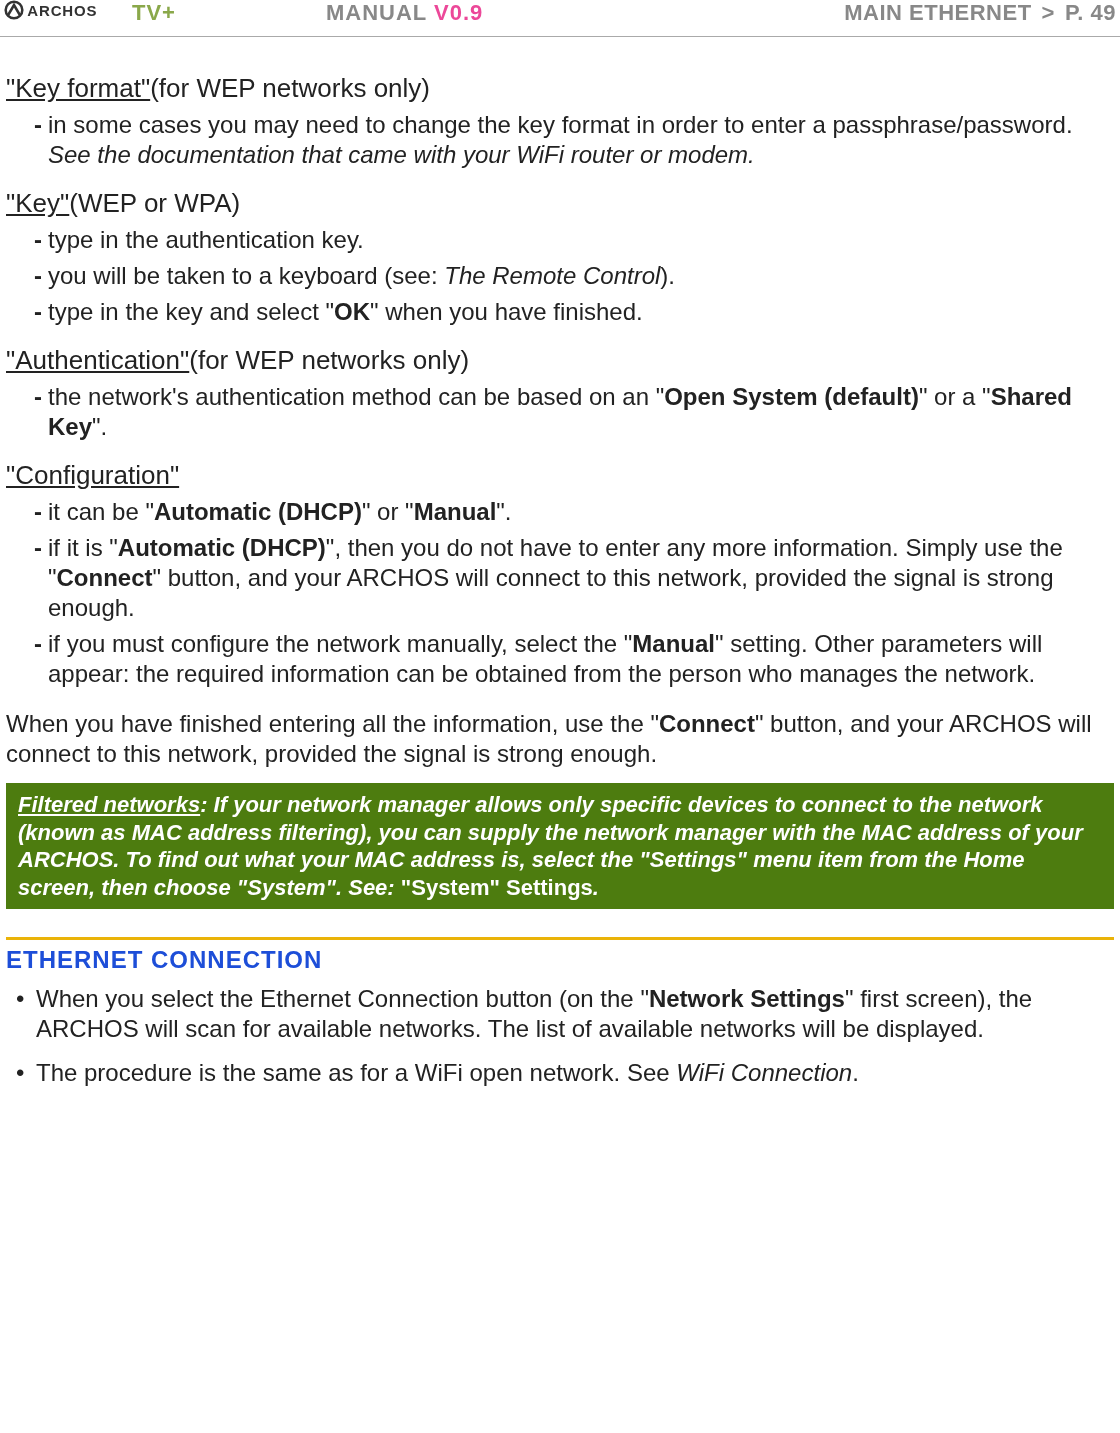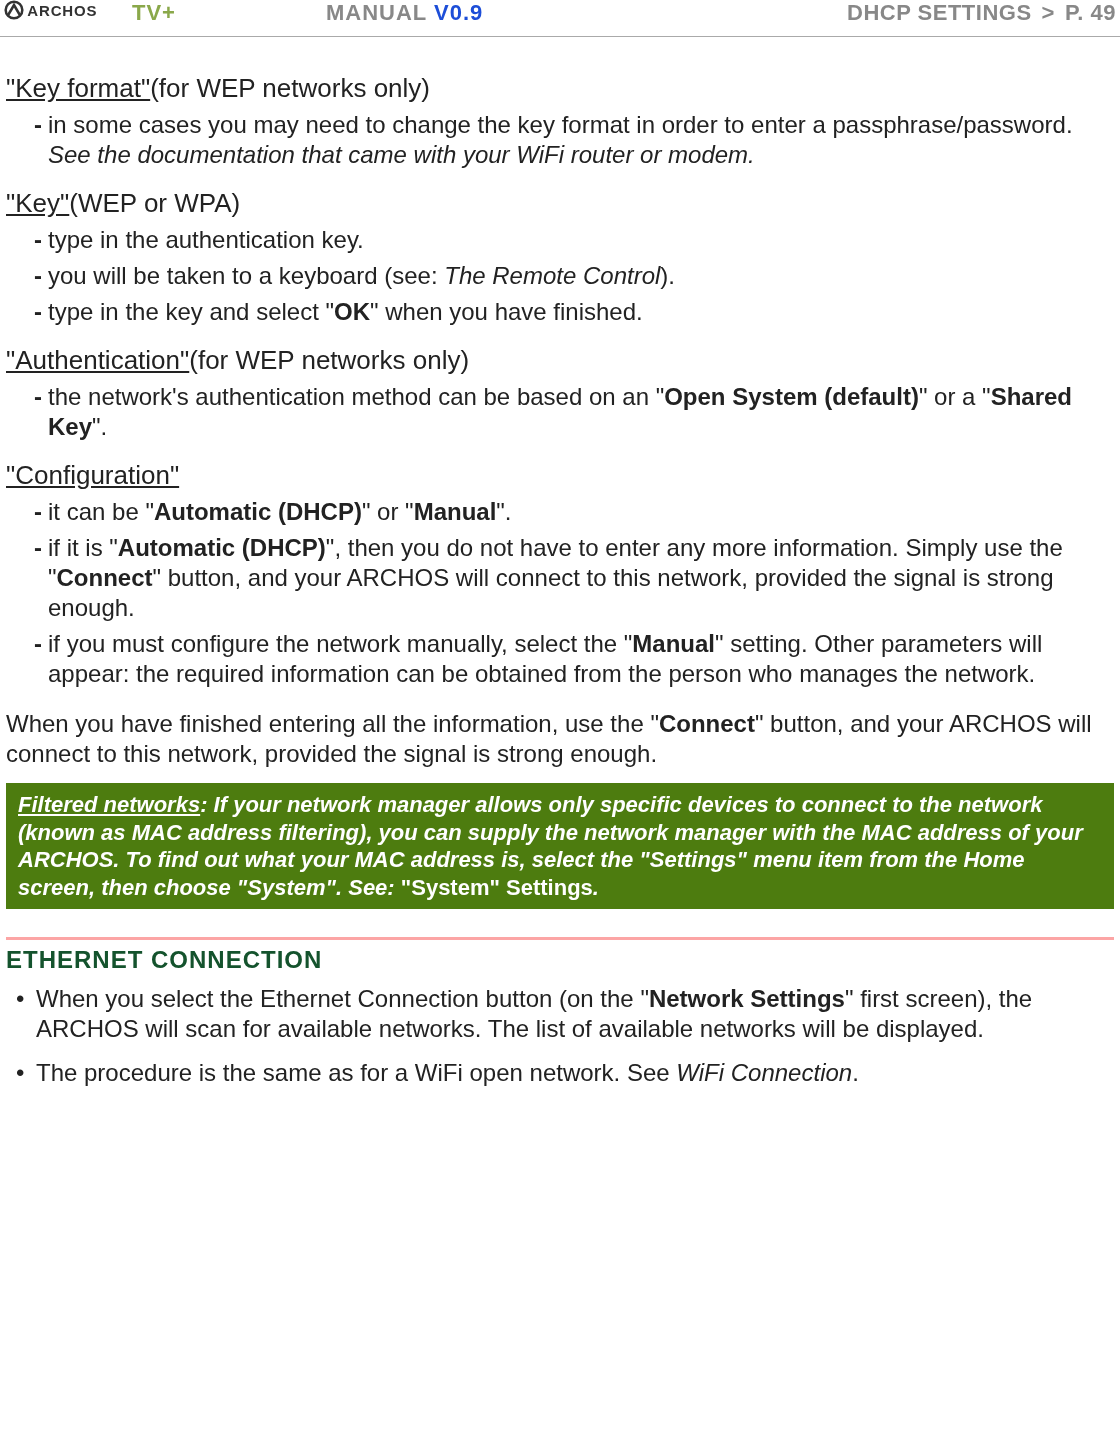--- a/index.html
+++ b/index.html
@@ -21,21 +21,21 @@
     font-weight: bold;
     font-size: 22px;
     letter-spacing: 0.5px;
   }
   .header .logo {
     height: 20px;
     margin-right: 6px;
   }
   .header .tvplus { color: #8aa84a; font-weight:900; letter-spacing:1px;margin-left:22px; }
   .header .manual { color:#888; margin-left: 150px; font-weight:900; letter-spacing:1px;}
-  .header .version { color:#1d4ed8; font-weight:900;}
+  .header .version { color:#ec4899; font-weight:900;}
   .header .spacer { flex:1; }
   .header .section { color:#888; font-weight:900; letter-spacing:0.5px;}
   .header .gt { color:#888; margin: 0 10px; font-weight:900;}
   .header .page { color:#888; font-weight:900;}
   .content { padding: 18px 6px 6px 6px; }
   .heading {
     text-decoration: underline;
     font-size: 26px;
     margin-top: 18px;
   }
@@ -76,45 +76,45 @@
     font-weight: bold;
     padding: 8px 12px;
     margin-top: 14px;
     font-family: Arial, sans-serif;
     font-size: 22px;
     line-height:1.25;
   }
   .callout .cu-title { text-decoration: underline; }
   .callout .cu-normal { font-style: normal; }
   .section-bar {
-    border-top: 3px solid #fca5a5;
+    border-top: 3px solid #eab308;
     margin-top: 28px;
     padding-top: 6px;
-    color: #14532d;
+    color: #1d4ed8;
     font-family: "Arial Narrow", Arial, sans-serif;
     font-weight: 900;
     font-size: 24px;
     letter-spacing: 1px;
   }
 </style>
 </head>
 <body>
 
 <div class="header">
   <svg class="logo" viewBox="0 0 120 24">
     <circle cx="12" cy="12" r="10" fill="none" stroke="#333" stroke-width="3"></circle>
     <path d="M5 18 L12 6 L19 18" fill="none" stroke="#333" stroke-width="3"></path>
     <text x="28" y="19" font-family="Arial" font-weight="900" font-size="18" fill="#333" letter-spacing="1">ARCHOS</text>
   </svg>
   <span class="tvplus">TV+</span>
   <span class="manual">
     <span>MANUAL</span> <span class="version">V0.9</span>
   </span>
   <span class="spacer"></span>
-  <span class="section">DHCP SETTINGS</span>
+  <span class="section">MAIN ETHERNET</span>
   <span class="gt">&gt;</span>
   <span class="page">P. 49</span>
 </div>
 
 <div class="content">
 
   <div class="heading">
     <span>"Key format"</span><span class="paren"> (for WEP networks only)</span>
   </div>
   <div class="dash-list">

